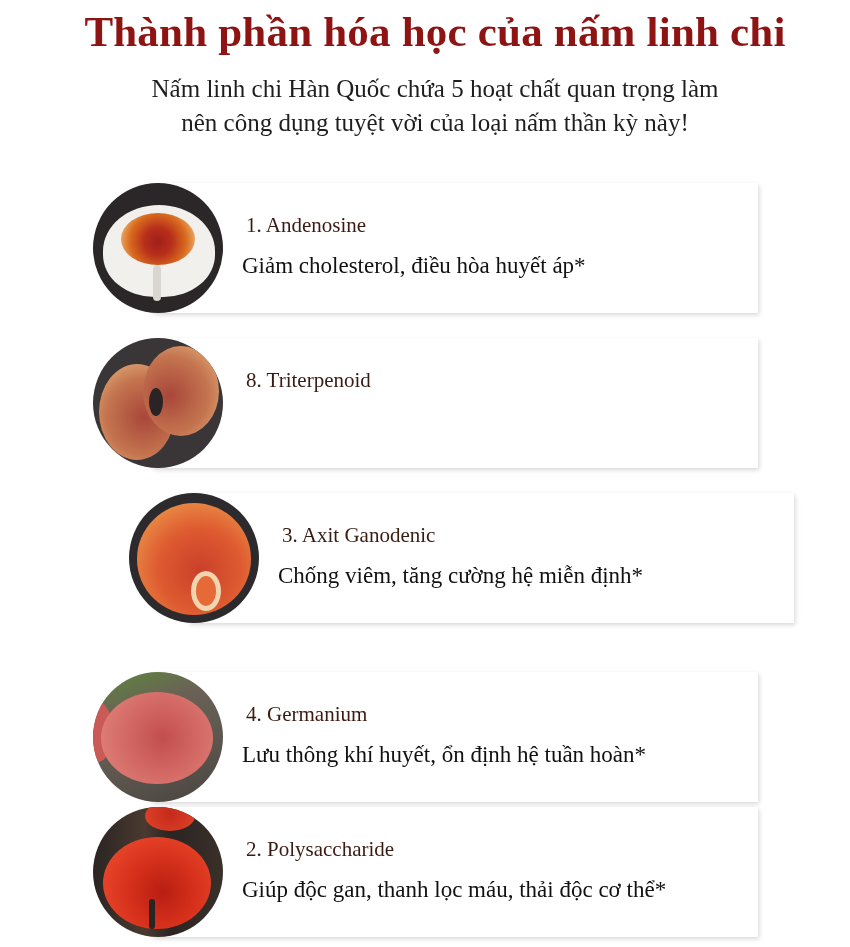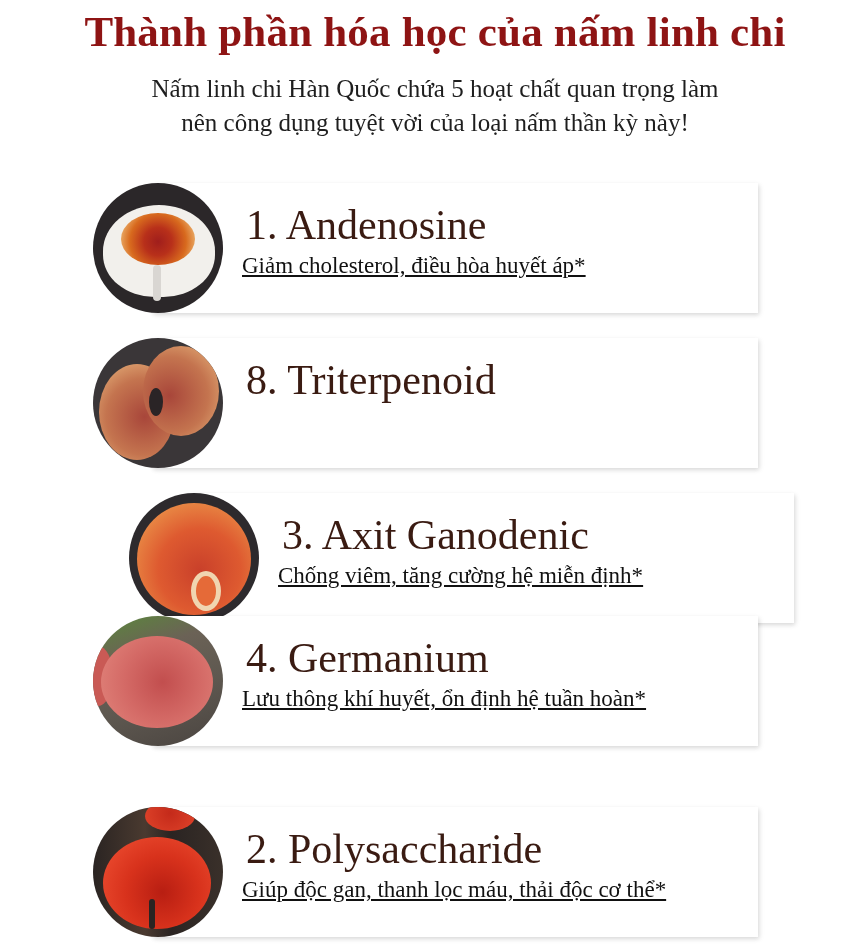--- a/index.html
+++ b/index.html
@@ -16,26 +16,26 @@
       text-align: center; font-size: 25px; color: #1e1e1e; line-height: 34px;
     }
 
     .item { position: absolute; left: 0; width: 850px; height: 132px; }
     .card {
       position: absolute; left: 152px; top: 0; width: 606px; height: 130px;
       background: #ffffff;
       box-shadow: 1px 2px 4px rgba(0,0,0,0.10), 2px 2px 6px rgba(0,0,0,0.06);
     }
     .card-title {
-      position: absolute; left: 94px; top: 23px; font-size: 42px; color: #3a1b12;
+      position: absolute; left: 94px; top: 23px; font-size: 21px; color: #3a1b12;
       white-space: nowrap; line-height: 38px;
     }
     .card-desc {
       position: absolute; left: 90px; top: 68px; font-size: 23px; color: #111111;
-      white-space: nowrap; line-height: 30px; text-decoration: underline;
+      white-space: nowrap; line-height: 30px;
     }
 
     .photo {
       position: absolute; left: 93px; top: 0; width: 130px; height: 130px;
       border-radius: 50%; overflow: hidden; background: #2a2628;
     }
     .photo .cap { position: absolute; border-radius: 50%; }
     .photo .ring { position: absolute; border-radius: 50%; }
     .photo .notch { position: absolute; background: #2a2628; border-radius: 50%; }
   </style>
@@ -75,21 +75,21 @@
   <div class="card">
     <div class="card-title">3. Axit Ganodenic</div>
     <div class="card-desc">Chống viêm, tăng cường hệ miễn định*</div>
   </div>
   <div class="photo" style="background:#2d2a2d;">
     <div class="cap" style="left:8px; top:10px; width:114px; height:112px; background:radial-gradient(circle at 55% 60%, #c9402a 0%, #de5a30 45%, #e98a45 78%, #f2d8b0 92%, #f5eee4 100%);"></div>
     <div class="ring" style="left:62px; top:78px; width:30px; height:40px; border:5px solid #f0d5b0; background:#e56a38;"></div>
   </div>
 </div>
 
-<div class="item" style="top:616px;text-align:center;">
+<div class="item" style="top:672px;text-align:center;">
   <div class="card">
     <div class="card-title">4. Germanium</div>
     <div class="card-desc">Lưu thông khí huyết, ổn định hệ tuần hoàn*</div>
   </div>
   <div class="photo" style="background:linear-gradient(160deg,#5a8a3a 0%, #6b6256 30%, #5e5850 60%, #4a4440 100%);">
     <div class="cap" style="left:-10px; top:30px; width:30px; height:60px; background:#c95a55;"></div>
     <div class="cap" style="left:8px; top:20px; width:112px; height:92px; background:radial-gradient(circle at 55% 50%, #c24e4e 0%, #d46a66 50%, #de7e76 85%, #e8b46c 95%, #e6c070 100%);"></div>
   </div>
 </div>
 

